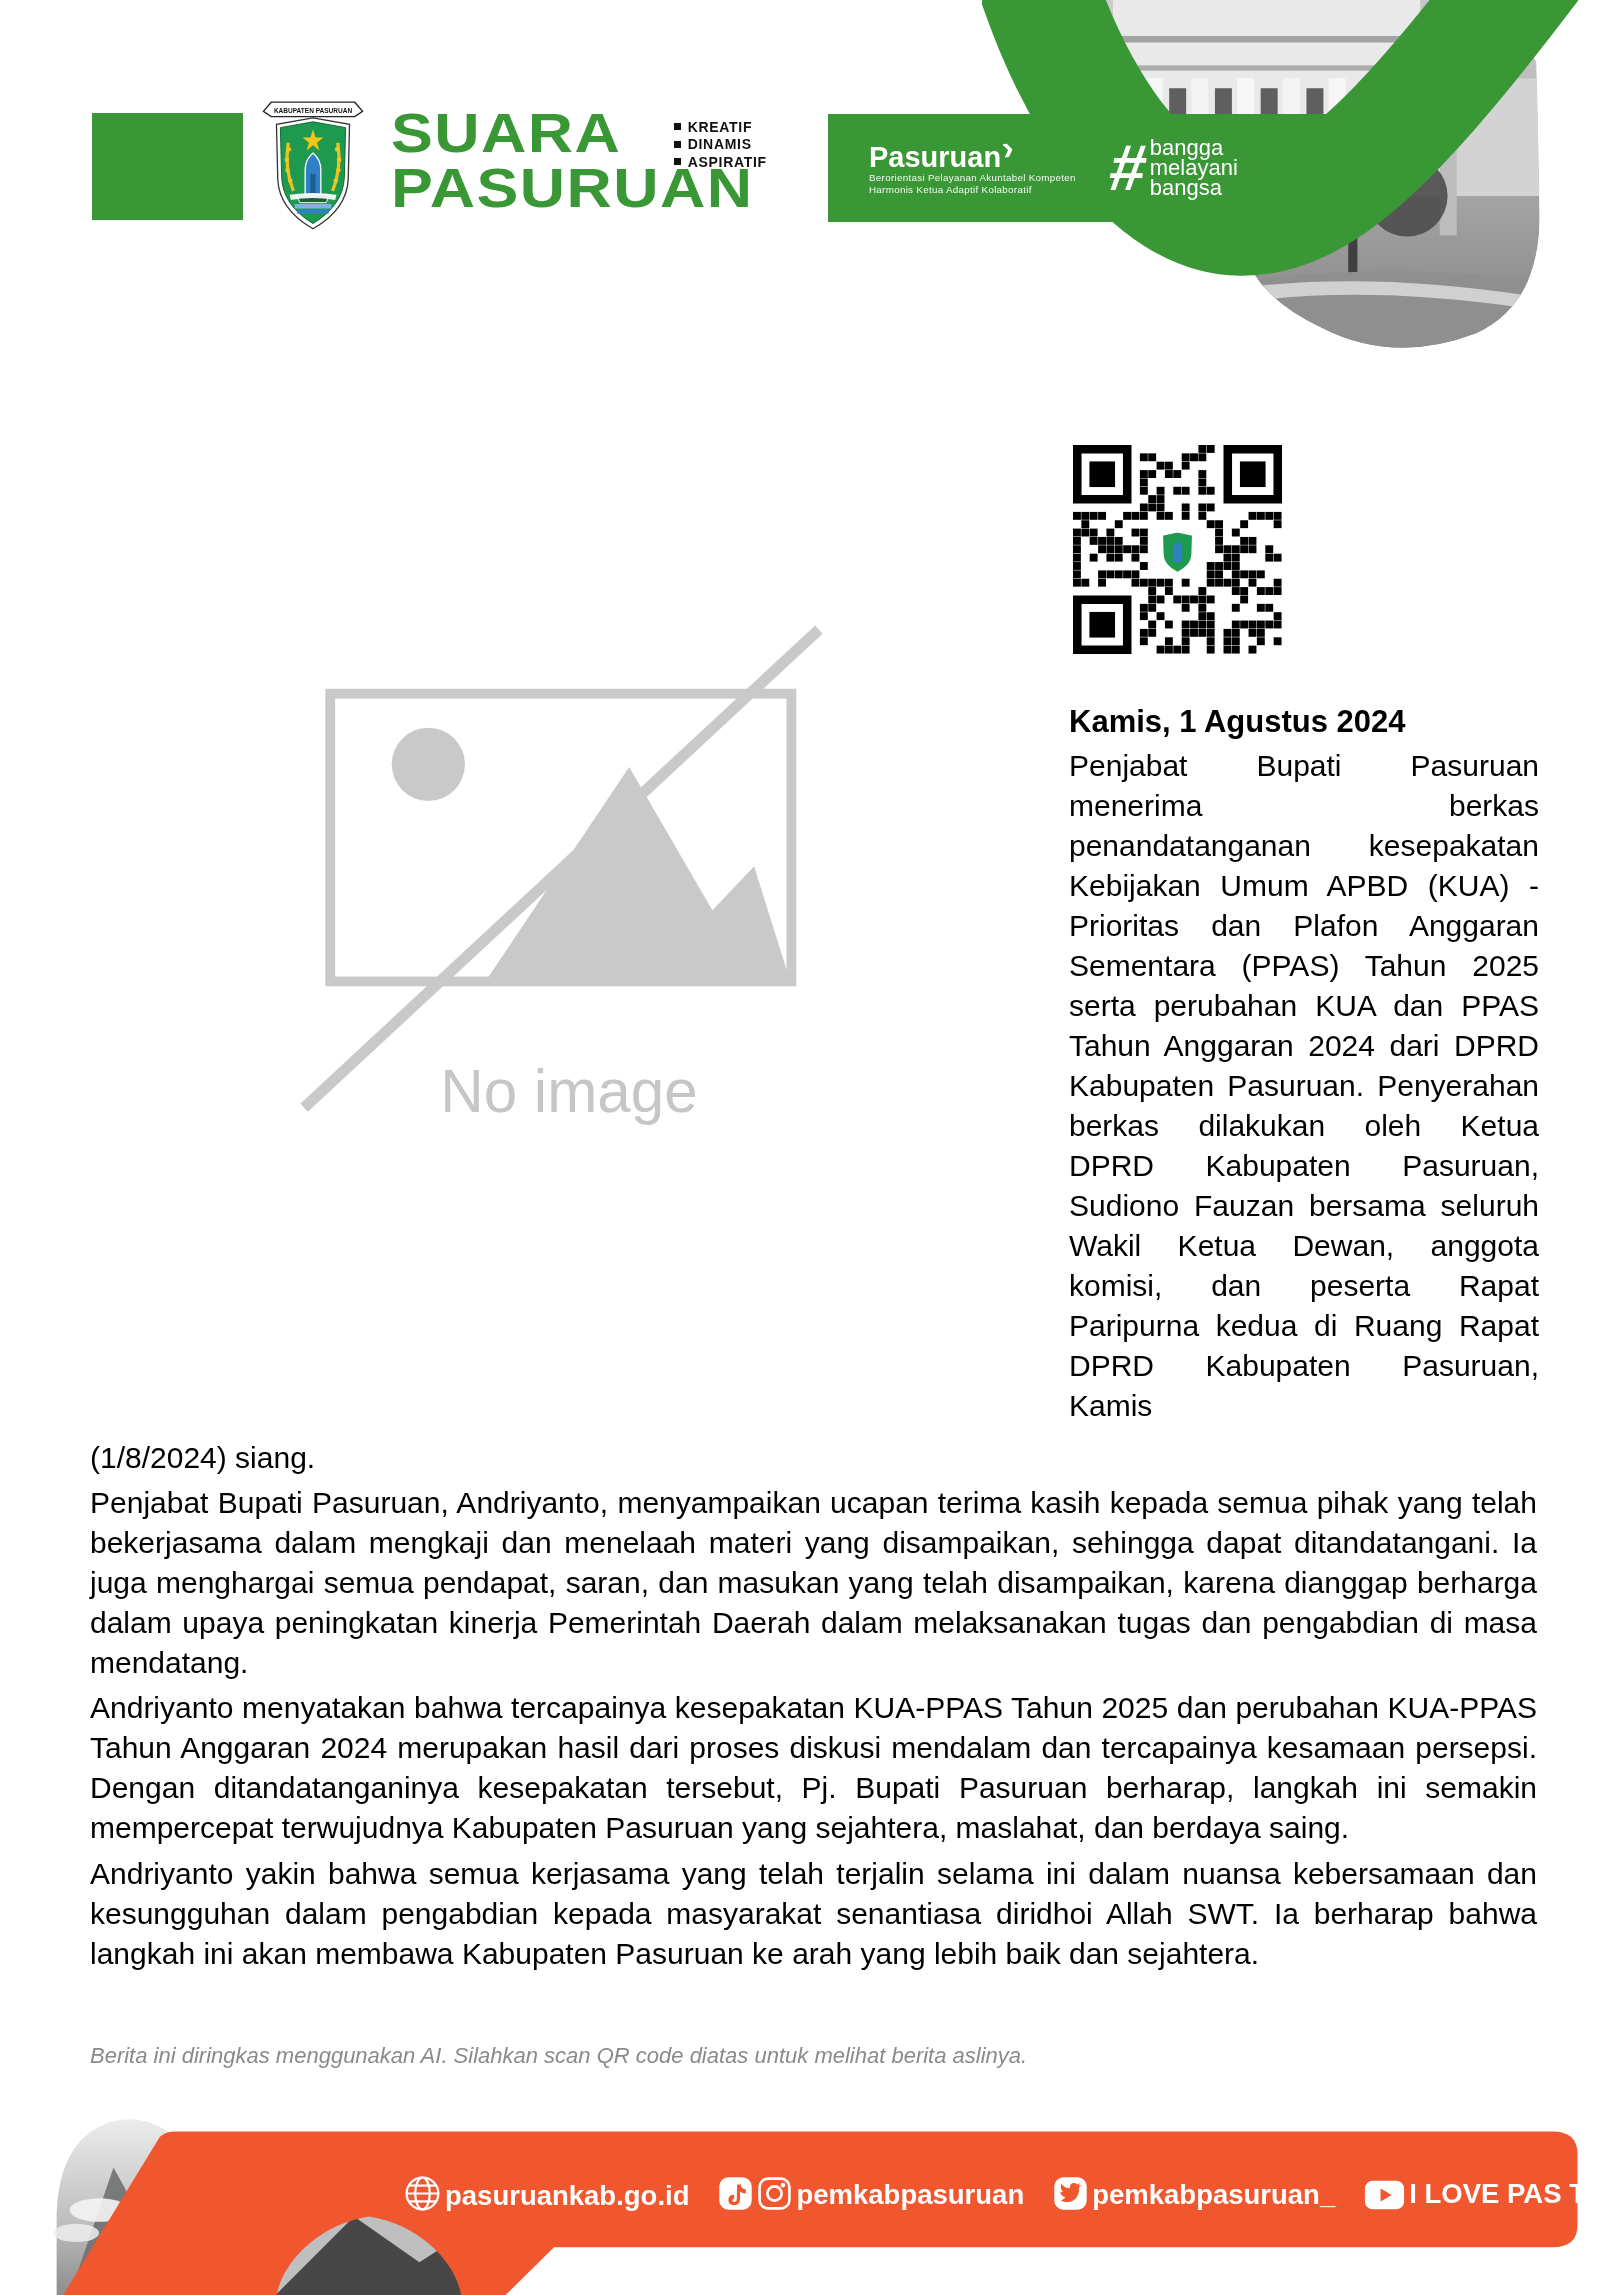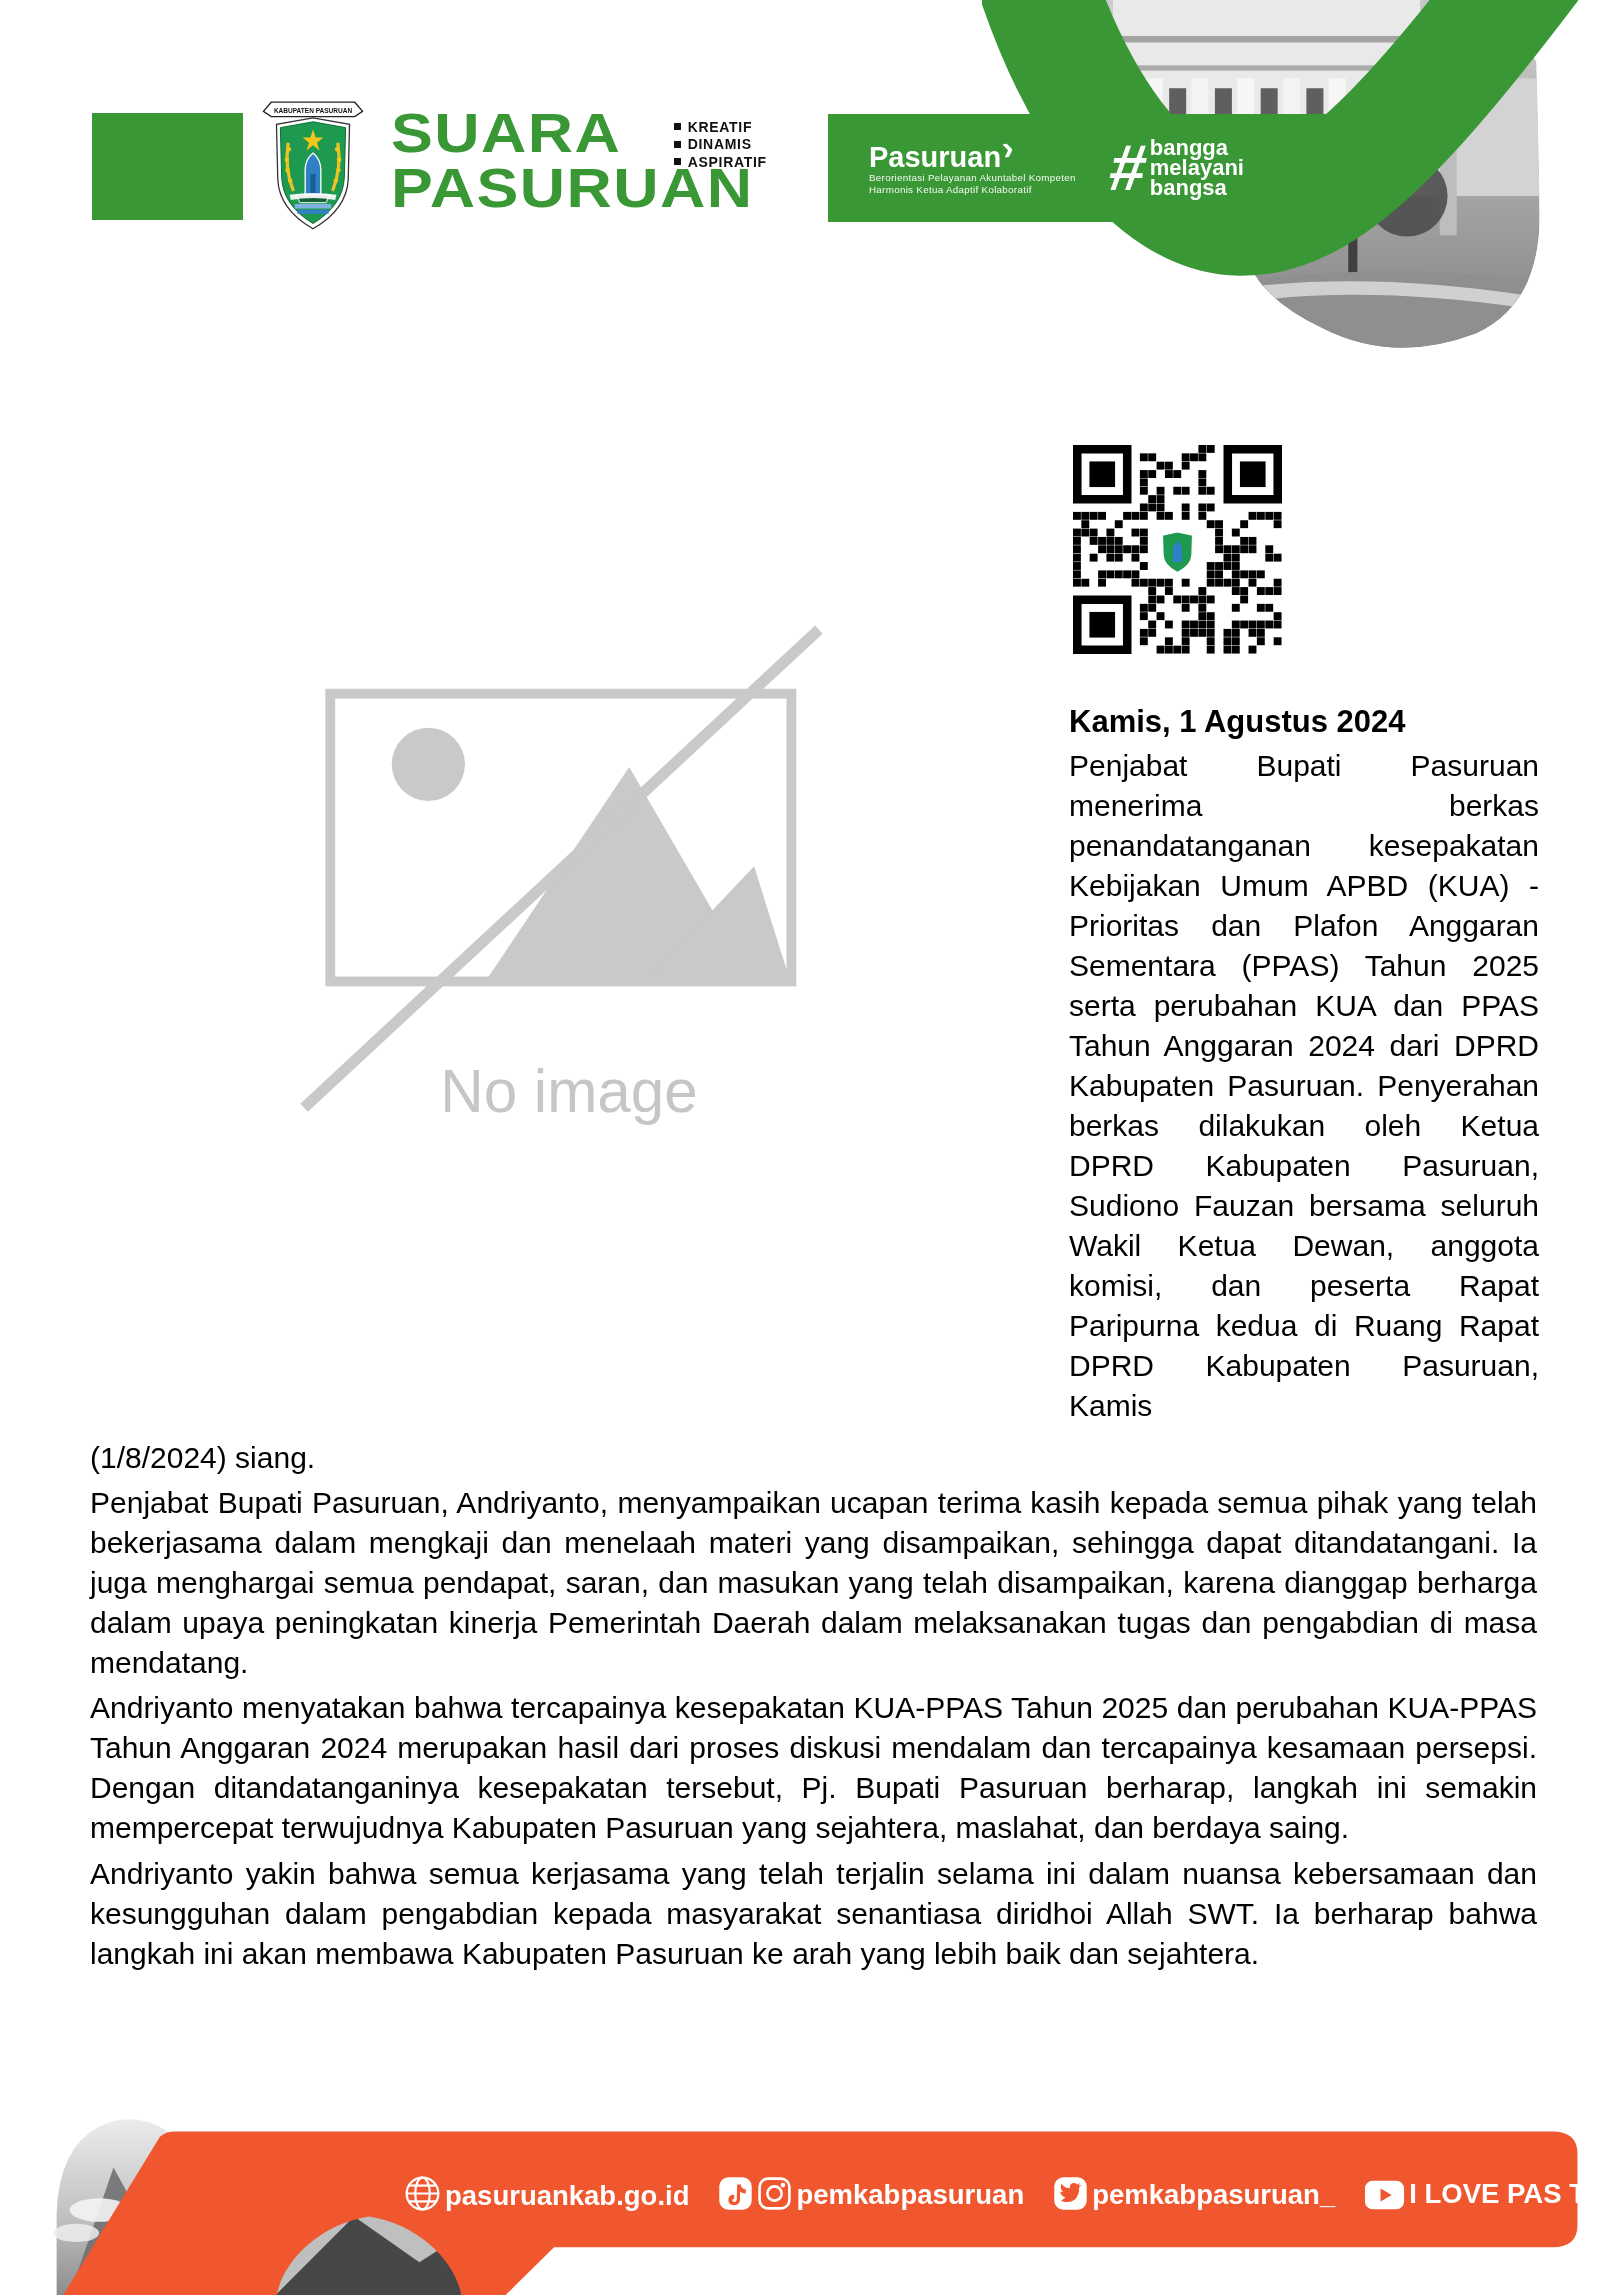--- a/index.html
+++ b/index.html
@@ -19,21 +19,21 @@
 
   
   .hdr-art{left:982px;top:0px;}
   .band{left:828px;top:114px;width:553px;height:108px;background:#3A9735;
         display:flex;align-items:center;gap:34px;padding-left:41px;box-sizing:border-box;}
   .ba-title{font-size:29px;font-weight:700;color:#fff;line-height:29px;white-space:nowrap;}
   .ba-arrow{display:inline-block;font-size:34px;font-weight:700;transform:translateY(-7.9px) rotate(-10deg);margin-left:1.3px;}
   .ba-sub{font-size:9.8px;line-height:11.8px;color:#fff;opacity:.95;letter-spacing:0.3px;white-space:nowrap;}
   .hashtag{display:flex;align-items:center;}
   .hash-mark{font-size:65px;font-weight:700;color:#fff;transform:skewX(-8deg);line-height:52px;margin-right:3.9px;}
-  .hash-words{color:#fff;font-weight:700;font-size:22px;line-height:20px;text-transform:lowercase;}
+  .hash-words{color:#fff;font-weight:400;font-size:22px;line-height:20px;text-transform:lowercase;}
 
   
   .title{left:0;right:0;top:346px;text-align:center;font-size:43px;font-weight:700;letter-spacing:-0.7px;}
   .qr{left:1073px;top:445px;}
   .noimg{left:294px;top:589px;}
   .date{left:1069px;top:704px;font-size:31px;font-weight:700;}
   .colpara{left:1069px;top:746px;width:470px;height:690px;overflow:hidden;}
   .bodytxt{font-size:30px;line-height:40px;text-align:justify;}
   .fulltext{left:90px;top:1438px;width:1447px;}
   .fulltext p{margin:0 0 5.2px 0;}
@@ -391,20 +391,21 @@
 
   <div class="abs colpara bodytxt">Penjabat Bupati Pasuruan menerima berkas penandatanganan kesepakatan Kebijakan Umum APBD (KUA) - Prioritas dan Plafon Anggaran Sementara (PPAS) Tahun 2025 serta perubahan KUA dan PPAS Tahun Anggaran 2024 dari DPRD Kabupaten Pasuruan. Penyerahan berkas dilakukan oleh Ketua DPRD Kabupaten Pasuruan, Sudiono Fauzan bersama seluruh Wakil Ketua Dewan, anggota komisi, dan peserta Rapat Paripurna kedua di Ruang Rapat DPRD Kabupaten Pasuruan, Kamis</div>
 
   <div class="abs fulltext bodytxt">
     <p class="nojustify">(1/8/2024) siang.</p>
     <p>Penjabat Bupati Pasuruan, Andriyanto, menyampaikan ucapan terima kasih kepada semua pihak yang telah bekerjasama dalam mengkaji dan menelaah materi yang disampaikan, sehingga dapat ditandatangani. Ia juga menghargai semua pendapat, saran, dan masukan yang telah disampaikan, karena dianggap berharga dalam upaya peningkatan kinerja Pemerintah Daerah dalam melaksanakan tugas dan pengabdian di masa mendatang.</p>
     <p>Andriyanto menyatakan bahwa tercapainya kesepakatan KUA-PPAS Tahun 2025 dan perubahan KUA-PPAS Tahun Anggaran 2024 merupakan hasil dari proses diskusi mendalam dan tercapainya kesamaan persepsi. Dengan ditandatanganinya kesepakatan tersebut, Pj. Bupati Pasuruan berharap, langkah ini semakin mempercepat terwujudnya Kabupaten Pasuruan yang sejahtera, maslahat, dan berdaya saing.</p>
     <p>Andriyanto yakin bahwa semua kerjasama yang telah terjalin selama ini dalam nuansa kebersamaan dan kesungguhan dalam pengabdian kepada masyarakat senantiasa diridhoi Allah SWT. Ia berharap bahwa langkah ini akan membawa Kabupaten Pasuruan ke arah yang lebih baik dan sejahtera.</p>
   </div>
 
+  <div class="abs ai-note">Berita ini diringkas menggunakan AI. Silahkan scan QR code diatas untuk melihat berita aslinya.</div>
 
   <svg class="abs footer-art" width="1623" height="183" viewBox="0 0 2480 280">
     <defs>
       <linearGradient id="mgrad" x1="0" y1="0" x2="0" y2="1">
         <stop offset="0%" stop-color="#ececec"></stop>
           <stop offset="60%" stop-color="#bdbdbd"></stop>
           <stop offset="100%" stop-color="#8d8d8d"></stop>
       </linearGradient>
     </defs>
 

